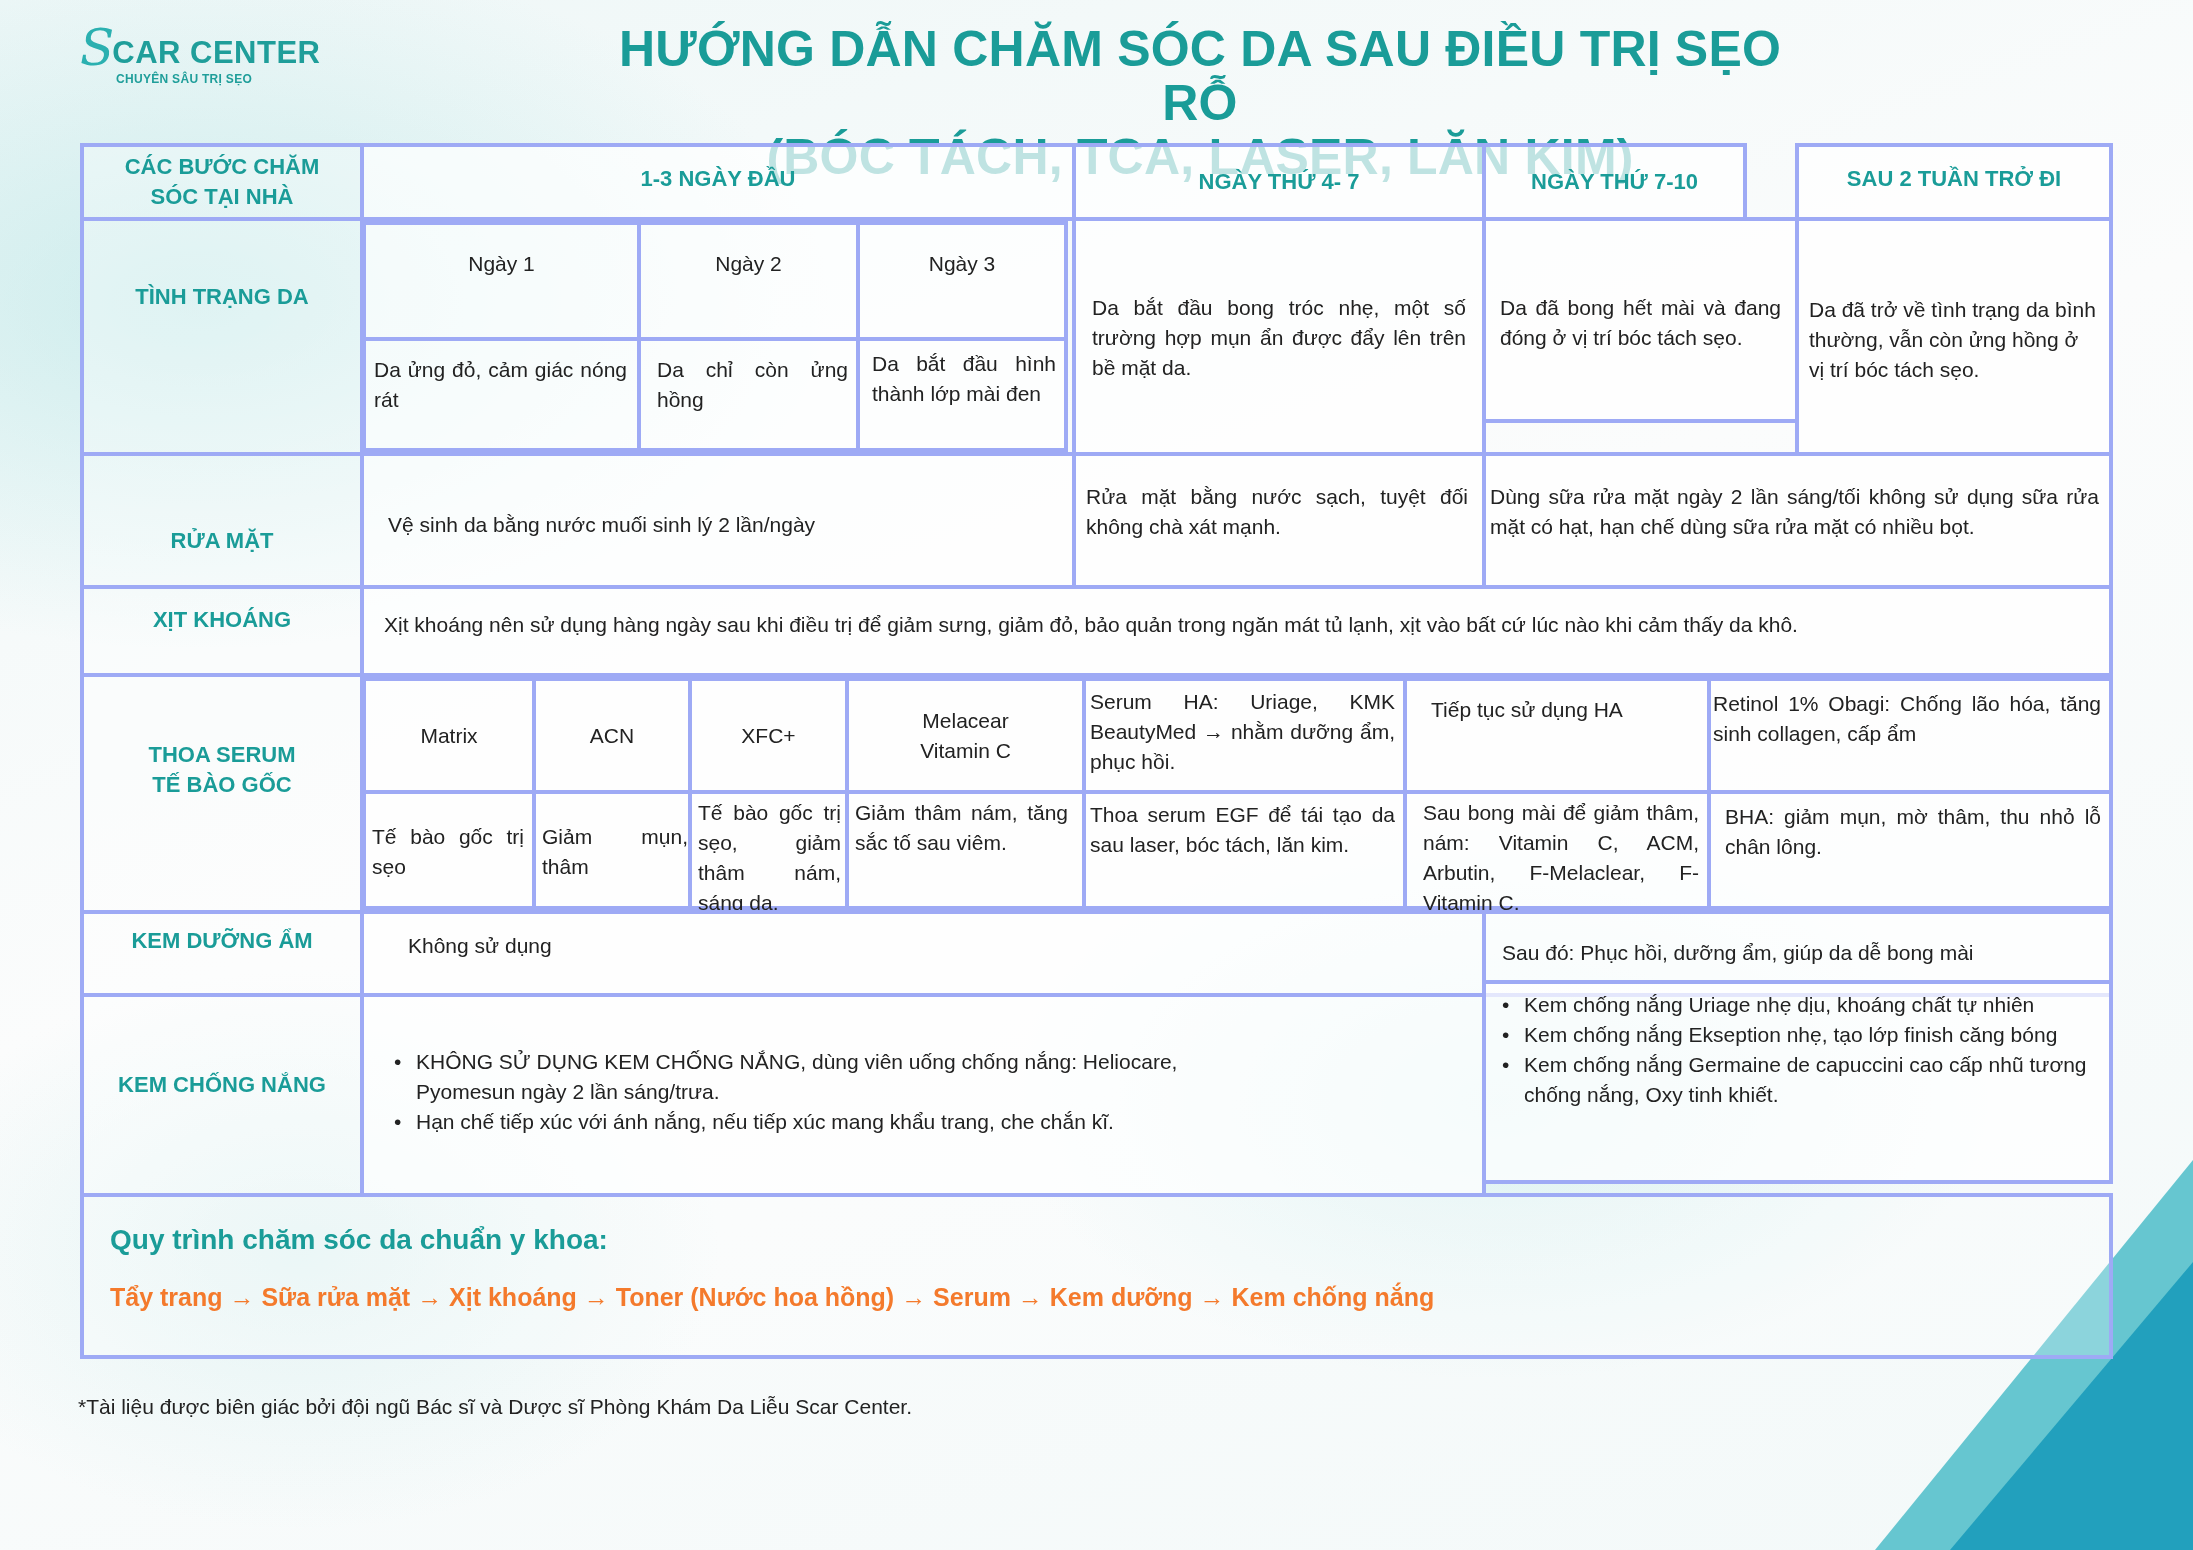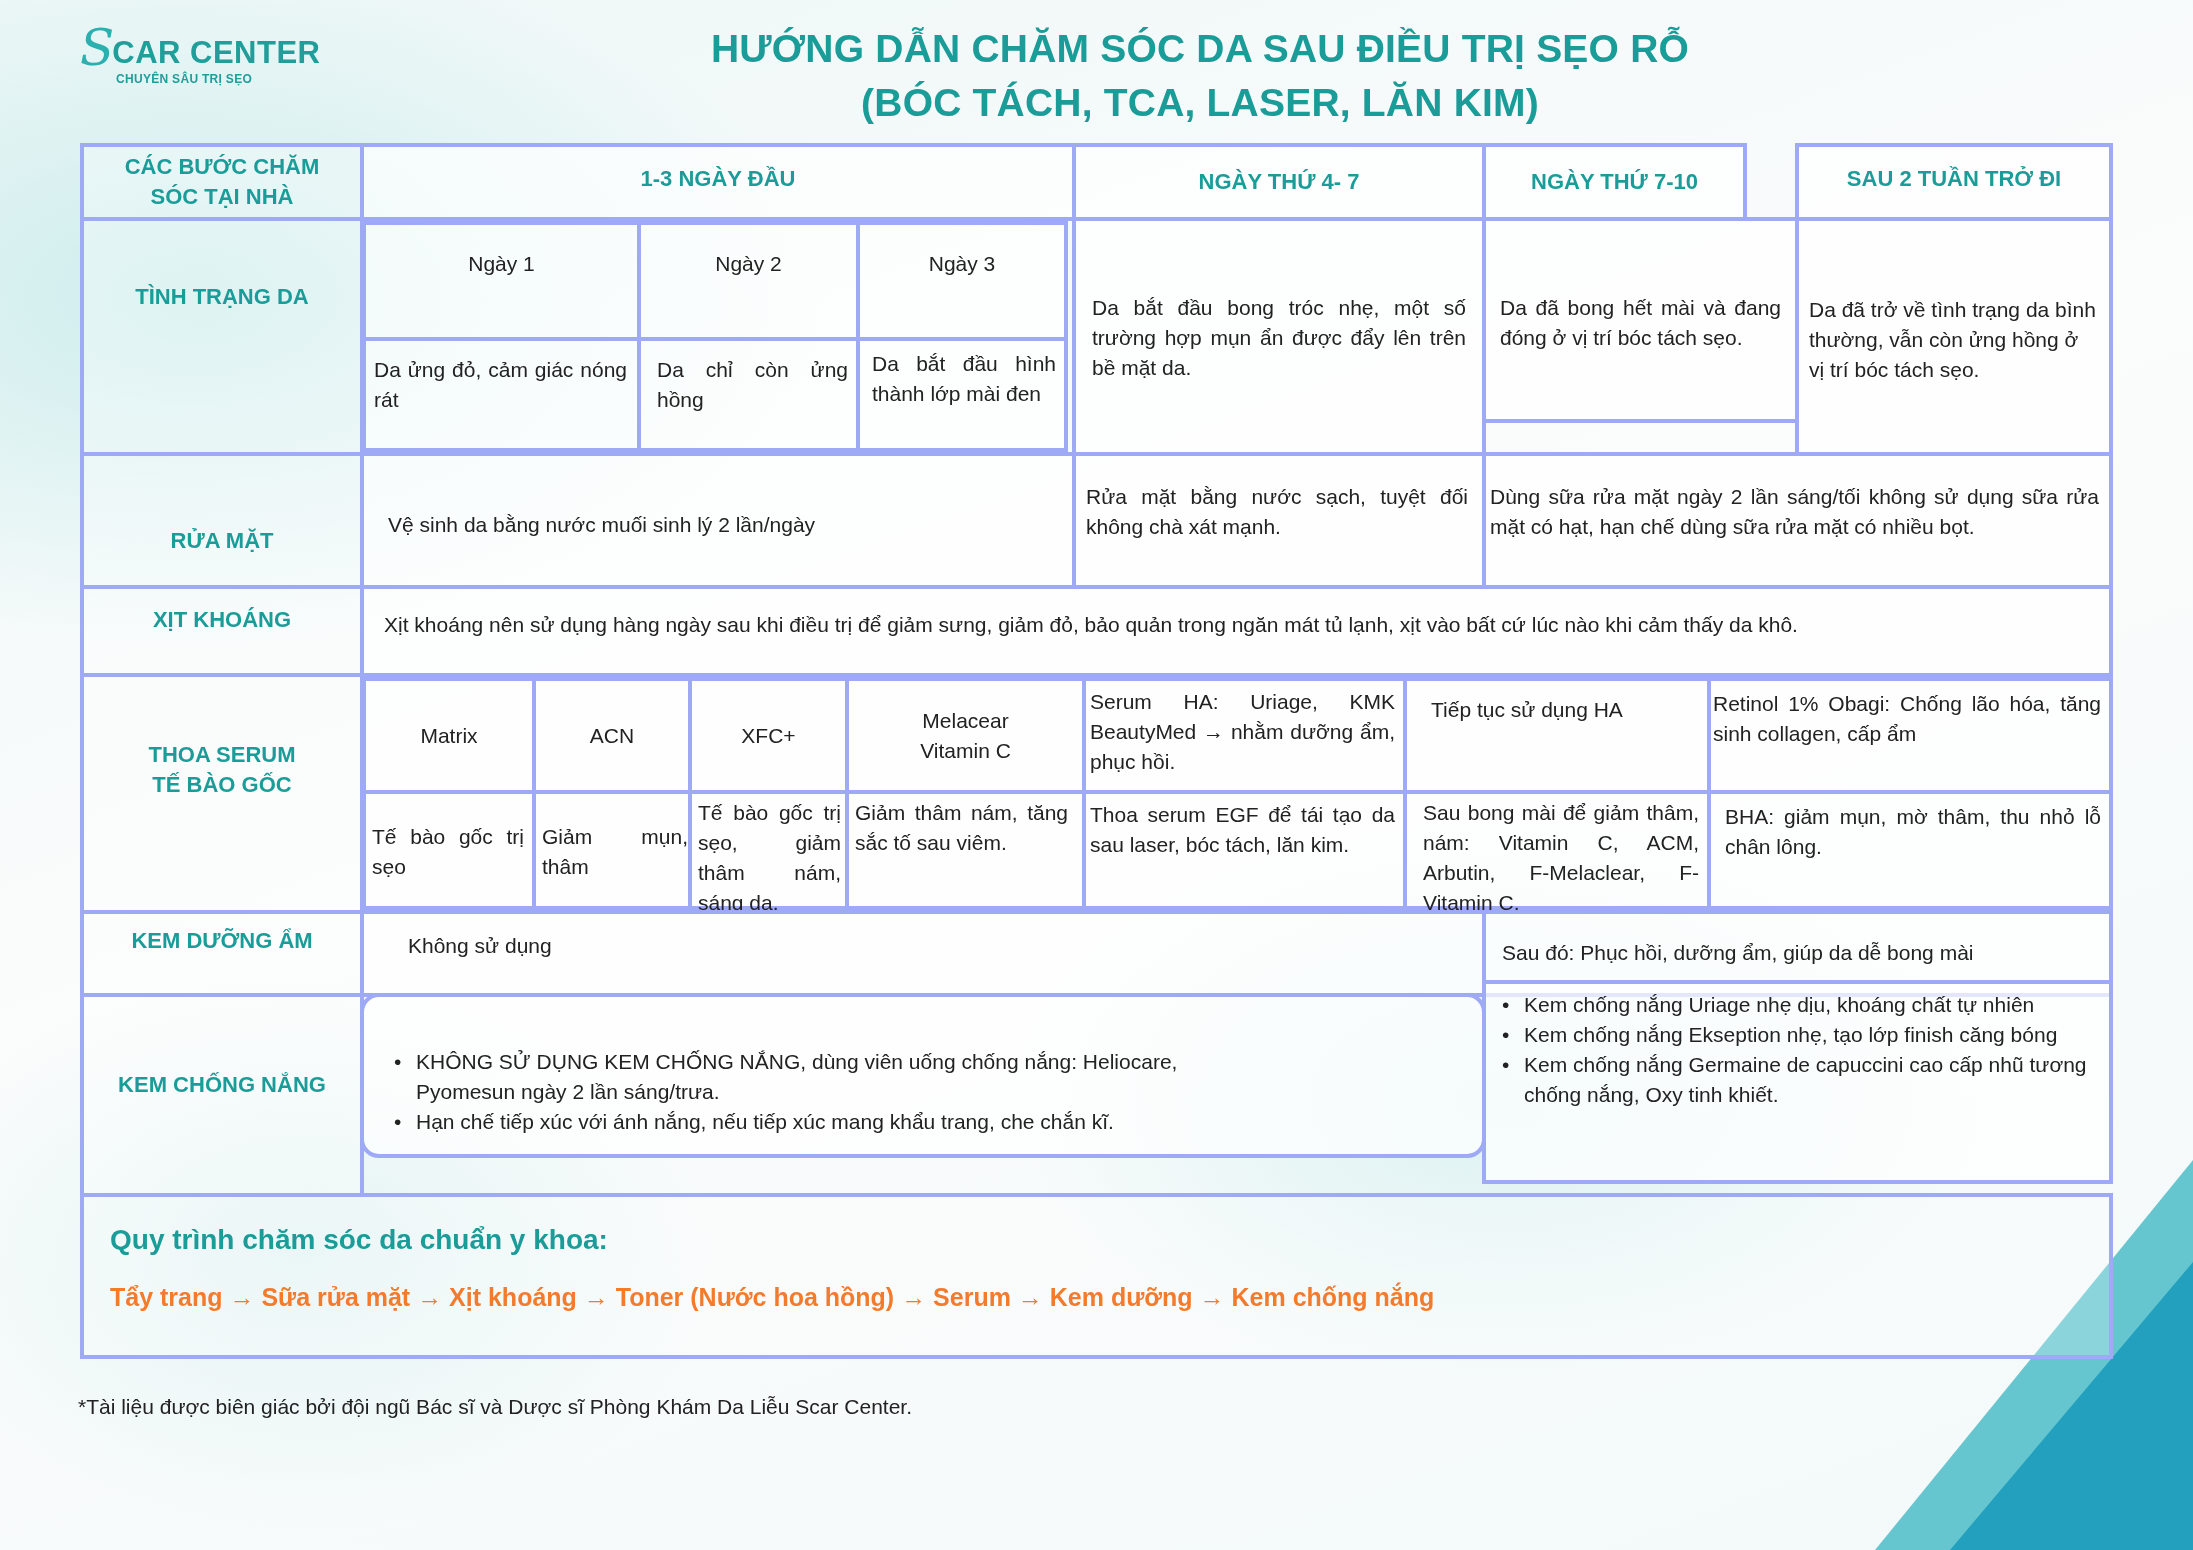--- a/index.html
+++ b/index.html
@@ -34,21 +34,21 @@
   .logo-s {
     font-family: "DejaVu Serif", serif; font-size: 50px; line-height: 44px;
     color: #2bb0b0; font-style: italic; font-weight: 400; margin-right: -2px;
   }
   .logo-text { font-size: 31px; letter-spacing: 0.5px; line-height: 34px; }
   .logo-sub { font-size: 12px; color: #1f9e9a; font-weight: 700; margin-left: 36px; margin-top: 2px; letter-spacing: 0.3px; }
 
   .title {
     position: absolute; left: 600px; width: 1200px; top: 22px;
     text-align: center; color: #1a9c98; font-weight: 700;
-    font-size: 39px; line-height: 54px; letter-spacing: 0.2px;
+    font-size: 50px; line-height: 54px; letter-spacing: 0.2px;
   }
 
   
   .cell {
     position: absolute;
     border: 4px solid #9eaaf5;
     background: rgba(255,255,255,0.72);
     font-size: 21px; line-height: 30px; color: #222;
   }
   .cell.clear { background: rgba(255,255,255,0.35); }
@@ -128,21 +128,21 @@
 <div class="cell" style="left:1403px;top:677px;width:308px;height:117px;padding:14px 8px 0 24px;">Tiếp tục sử dụng HA</div>
 <div class="cell just" style="left:1403px;top:790px;width:308px;height:120px;padding:4px 8px 0 16px;overflow:visible;">Sau bong mài để giảm thâm, nám: Vitamin C, ACM, Arbutin, F-Melaclear, F-Vitamin C.</div>
 <div class="cell just" style="left:1707px;top:677px;width:406px;height:117px;padding:8px 8px 0 2px;">Retinol 1% Obagi: Chống lão hóa, tăng sinh collagen, cấp ẩm</div>
 <div class="cell just" style="left:1707px;top:790px;width:406px;height:120px;padding:8px 8px 0 14px;">BHA: giảm mụn, mờ thâm, thu nhỏ lỗ chân lông.</div>
 
 <div class="cell lbl clear" style="left:80px;top:910px;width:284px;height:87px;padding-bottom:26px;">KEM DƯỠNG ẨM</div>
 <div class="cell" style="left:360px;top:910px;width:1126px;height:87px;padding:17px 0 0 44px;">Không sử dụng</div>
 <div class="cell" style="left:1482px;top:910px;width:631px;height:87px;padding:24px 0 0 16px;">Sau đó: Phục hồi, dưỡng ẩm, giúp da dễ bong mài</div>
 
 <div class="cell lbl clear" style="left:80px;top:993px;width:284px;height:204px;padding-bottom:20px;">KEM CHỐNG NẮNG</div>
-<div class="cell" style="left:360px;top:993px;width:1126px;height:165px;padding:50px 20px 0 26px;border-radius:19px;">
+<div class="cell" style="left:360px;top:993px;width:1126px;height:204px;padding:50px 20px 0 26px;">
   <ul class="bul" style="width:820px;">
     <li>KHÔNG SỬ DỤNG KEM CHỐNG NẮNG, dùng viên uống chống nắng: Heliocare, Pyomesun ngày 2 lần sáng/trưa.</li>
     <li>Hạn chế tiếp xúc với ánh nắng, nếu tiếp xúc mang khẩu trang, che chắn kĩ.</li>
   </ul>
 </div>
 <div class="cell" style="left:1482px;top:980px;width:631px;height:204px;padding:6px 14px 0 12px;">
   <ul class="bul">
     <li>Kem chống nắng Uriage nhẹ dịu, khoáng chất tự nhiên</li>
     <li>Kem chống nắng Ekseption nhẹ, tạo lớp finish căng bóng</li>
     <li>Kem chống nắng Germaine de capuccini cao cấp nhũ tương chống nắng, Oxy tinh khiết.</li>

